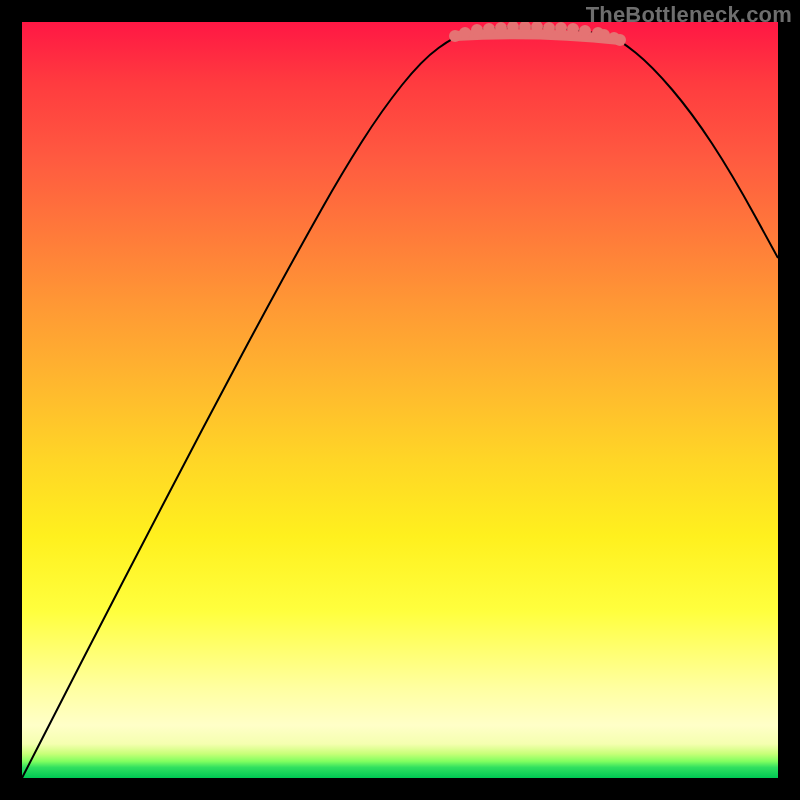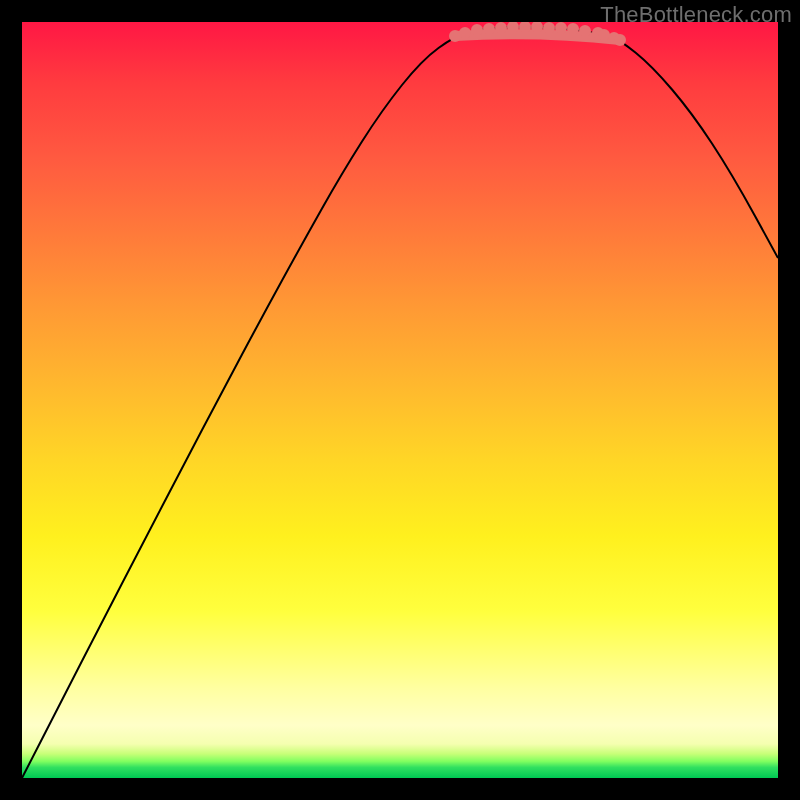--- a/index.html
+++ b/index.html
@@ -52,21 +52,21 @@
     top: 0;
     width: 756px;
     height: 756px;
   }
   .watermark {
     position: absolute;
     top: 2px;
     right: 8px;
     color: #6e6e6e;
     font-size: 22px;
-    font-weight: 400;
+    font-weight: 700;
     letter-spacing: 0.2px;
   }
 </style>
 </head>
 <body>
 
 <div class="frame">
   <div class="plot">
     <svg class="curve" viewBox="0 0 756 756" preserveAspectRatio="none">
       <g>

